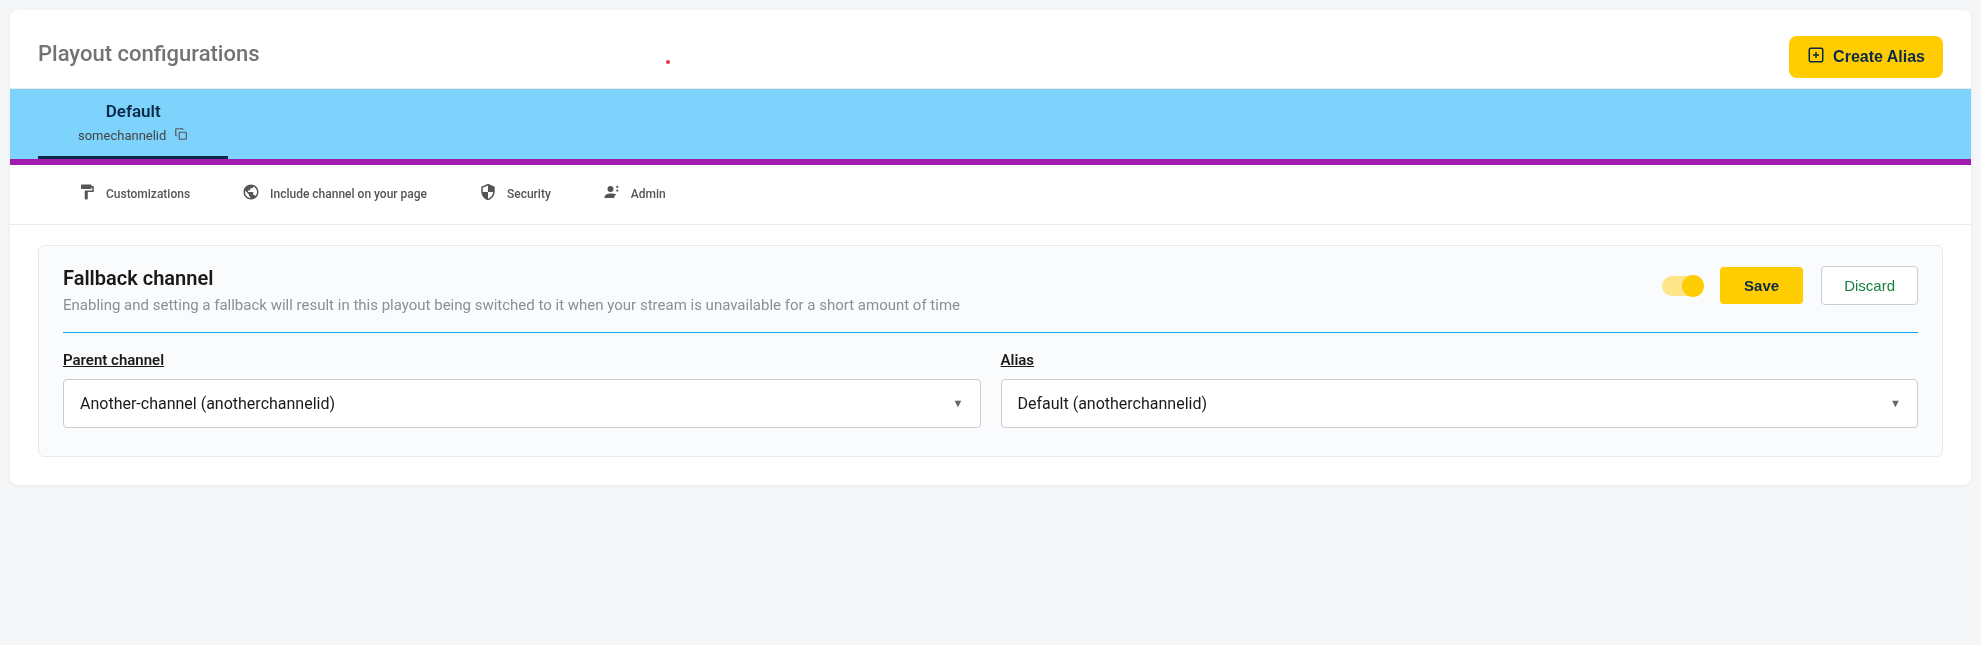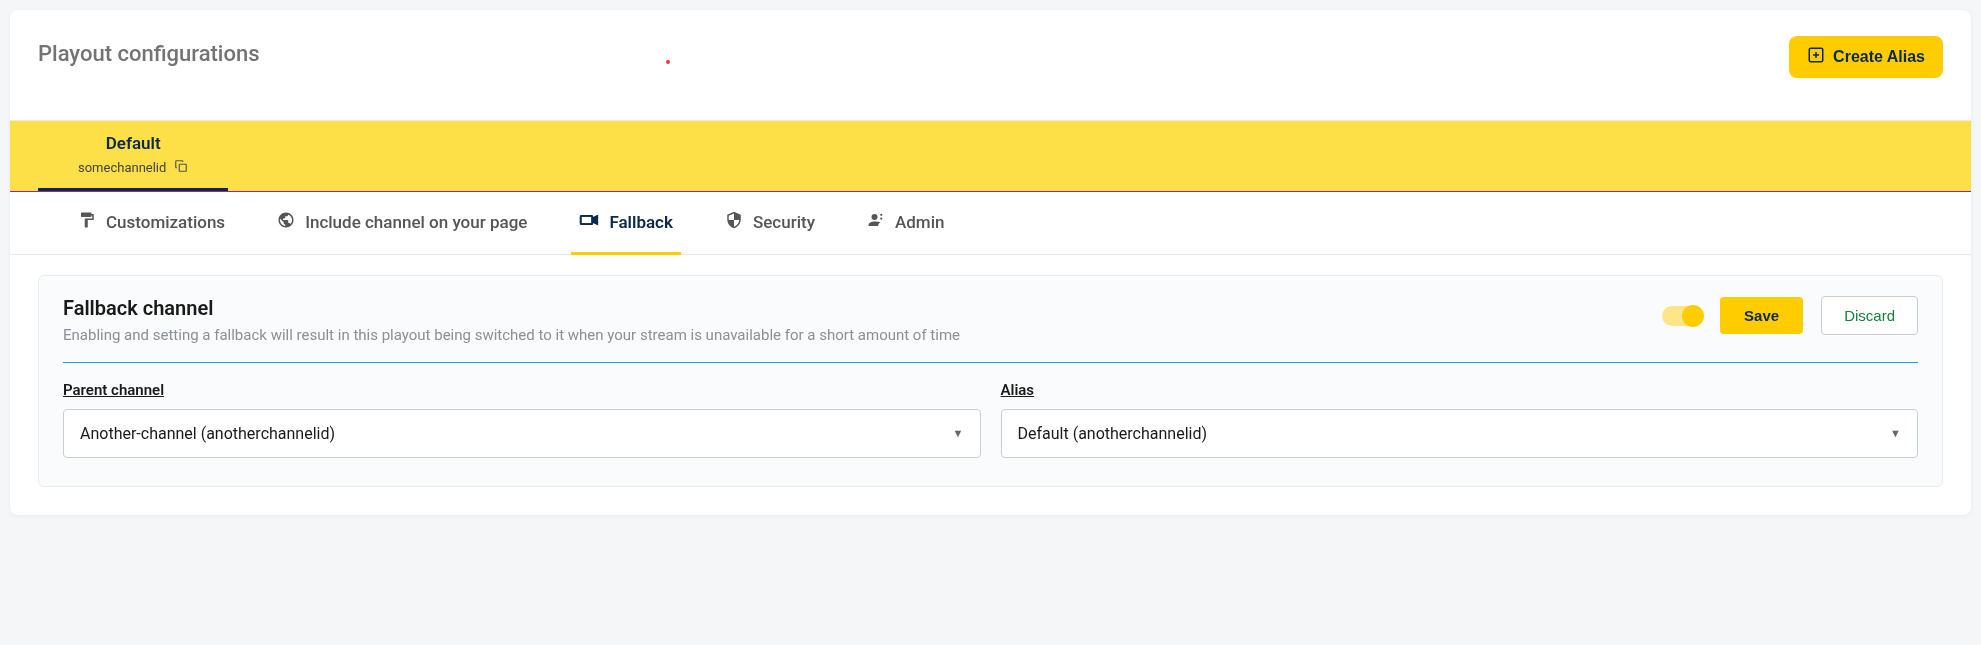--- a/index.html
+++ b/index.html
@@ -44,24 +44,23 @@
       position: absolute;
       left: 656px;
       top: 50px;
       width: 4px;
       height: 4px;
       background: #e53935;
       border-radius: 50%;
     }
     .alias-bar {
       border-top: 1px solid #e8eaed;
-      border-bottom: 1px solid #a21caf;
-      background: #fde047;
+      border-bottom: 6px solid #a21caf;
+      background: #7dd3fc;
       padding: 0 28px;
-      margin-top: 32px;
     }
     .alias-tab {
       display: inline-block;
       text-align: center;
       padding: 12px 40px 0 40px;
       border-bottom: 3px solid #0b2a4a;
     }
     .alias-name {
       font-size: 17px;
       font-weight: 600;
@@ -85,21 +84,21 @@
       display: flex;
       gap: 36px;
       padding: 0 60px;
       border-bottom: 1px solid #e8eaed;
     }
     .tab {
       display: flex;
       align-items: center;
       gap: 10px;
       padding: 18px 8px;
-      font-size: 17px;
+      font-size: 12px;
       font-weight: 500;
       color: #555;
       cursor: pointer;
       border-bottom: 3px solid transparent;
       margin-bottom: -1px;
     }
     .tab.active {
       color: #0b2a4a;
       border-bottom-color: #FFCC00;
       font-weight: 600;
@@ -255,30 +254,20 @@
       <span>Customizations</span>
     </div>
     <div class="tab">
       <span class="tab-icon">
         <svg width="18" height="18" viewBox="0 0 24 24" fill="currentColor">
           <path d="M12 2C6.48 2 2 6.48 2 12s4.48 10 10 10 10-4.48 10-10S17.52 2 12 2zm-1 17.93c-3.95-.49-7-3.85-7-7.93 0-.62.08-1.21.21-1.79L9 15v1c0 1.1.9 2 2 2v1.93zm6.9-2.54c-.26-.81-1-1.39-1.9-1.39h-1v-3c0-.55-.45-1-1-1H8v-2h2c.55 0 1-.45 1-1V7h2c1.1 0 2-.9 2-2v-.41c2.93 1.19 5 4.06 5 7.41 0 2.08-.8 3.97-2.1 5.39z"></path>
         </svg>
       </span>
       <span>Include channel on your page</span>
     </div>
-    <div class="tab active">
-      <span class="tab-icon">
-        <svg width="20" height="20" viewBox="0 0 24 24" fill="none" stroke="currentColor" stroke-width="2">
-          <rect x="2" y="7" width="14" height="10" rx="1" fill="currentColor" fill-opacity="0"></rect>
-          <path d="M16 10 L22 7 L22 17 L16 14 Z" fill="currentColor"></path>
-          <rect x="2" y="7" width="14" height="10" rx="1"></rect>
-        </svg>
-      </span>
-      <span>Fallback</span>
-    </div>
     <div class="tab">
       <span class="tab-icon">
         <svg width="18" height="18" viewBox="0 0 24 24" fill="currentColor">
           <path d="M12 1L3 5v6c0 5.55 3.84 10.74 9 12 5.16-1.26 9-6.45 9-12V5l-9-4zm0 19.93V12H5V6.3l7-3.11V12h7c-.53 4.12-3.28 7.79-7 8.93z"></path>
         </svg>
       </span>
       <span>Security</span>
     </div>
     <div class="tab">
       <span class="tab-icon">

